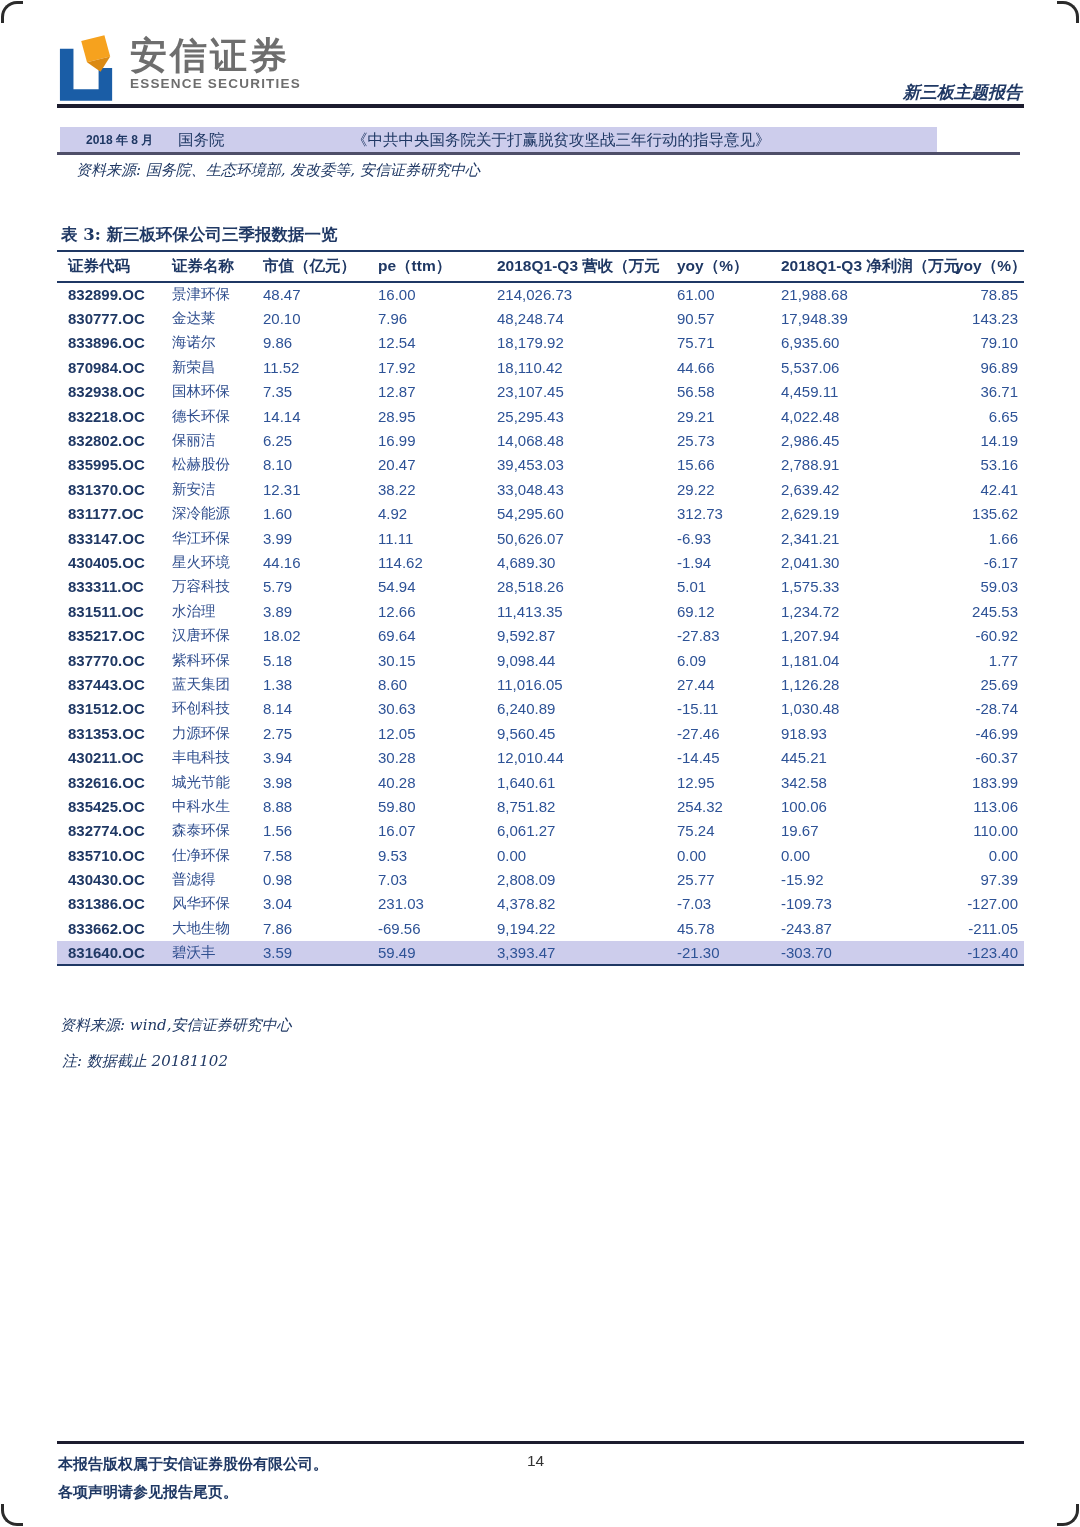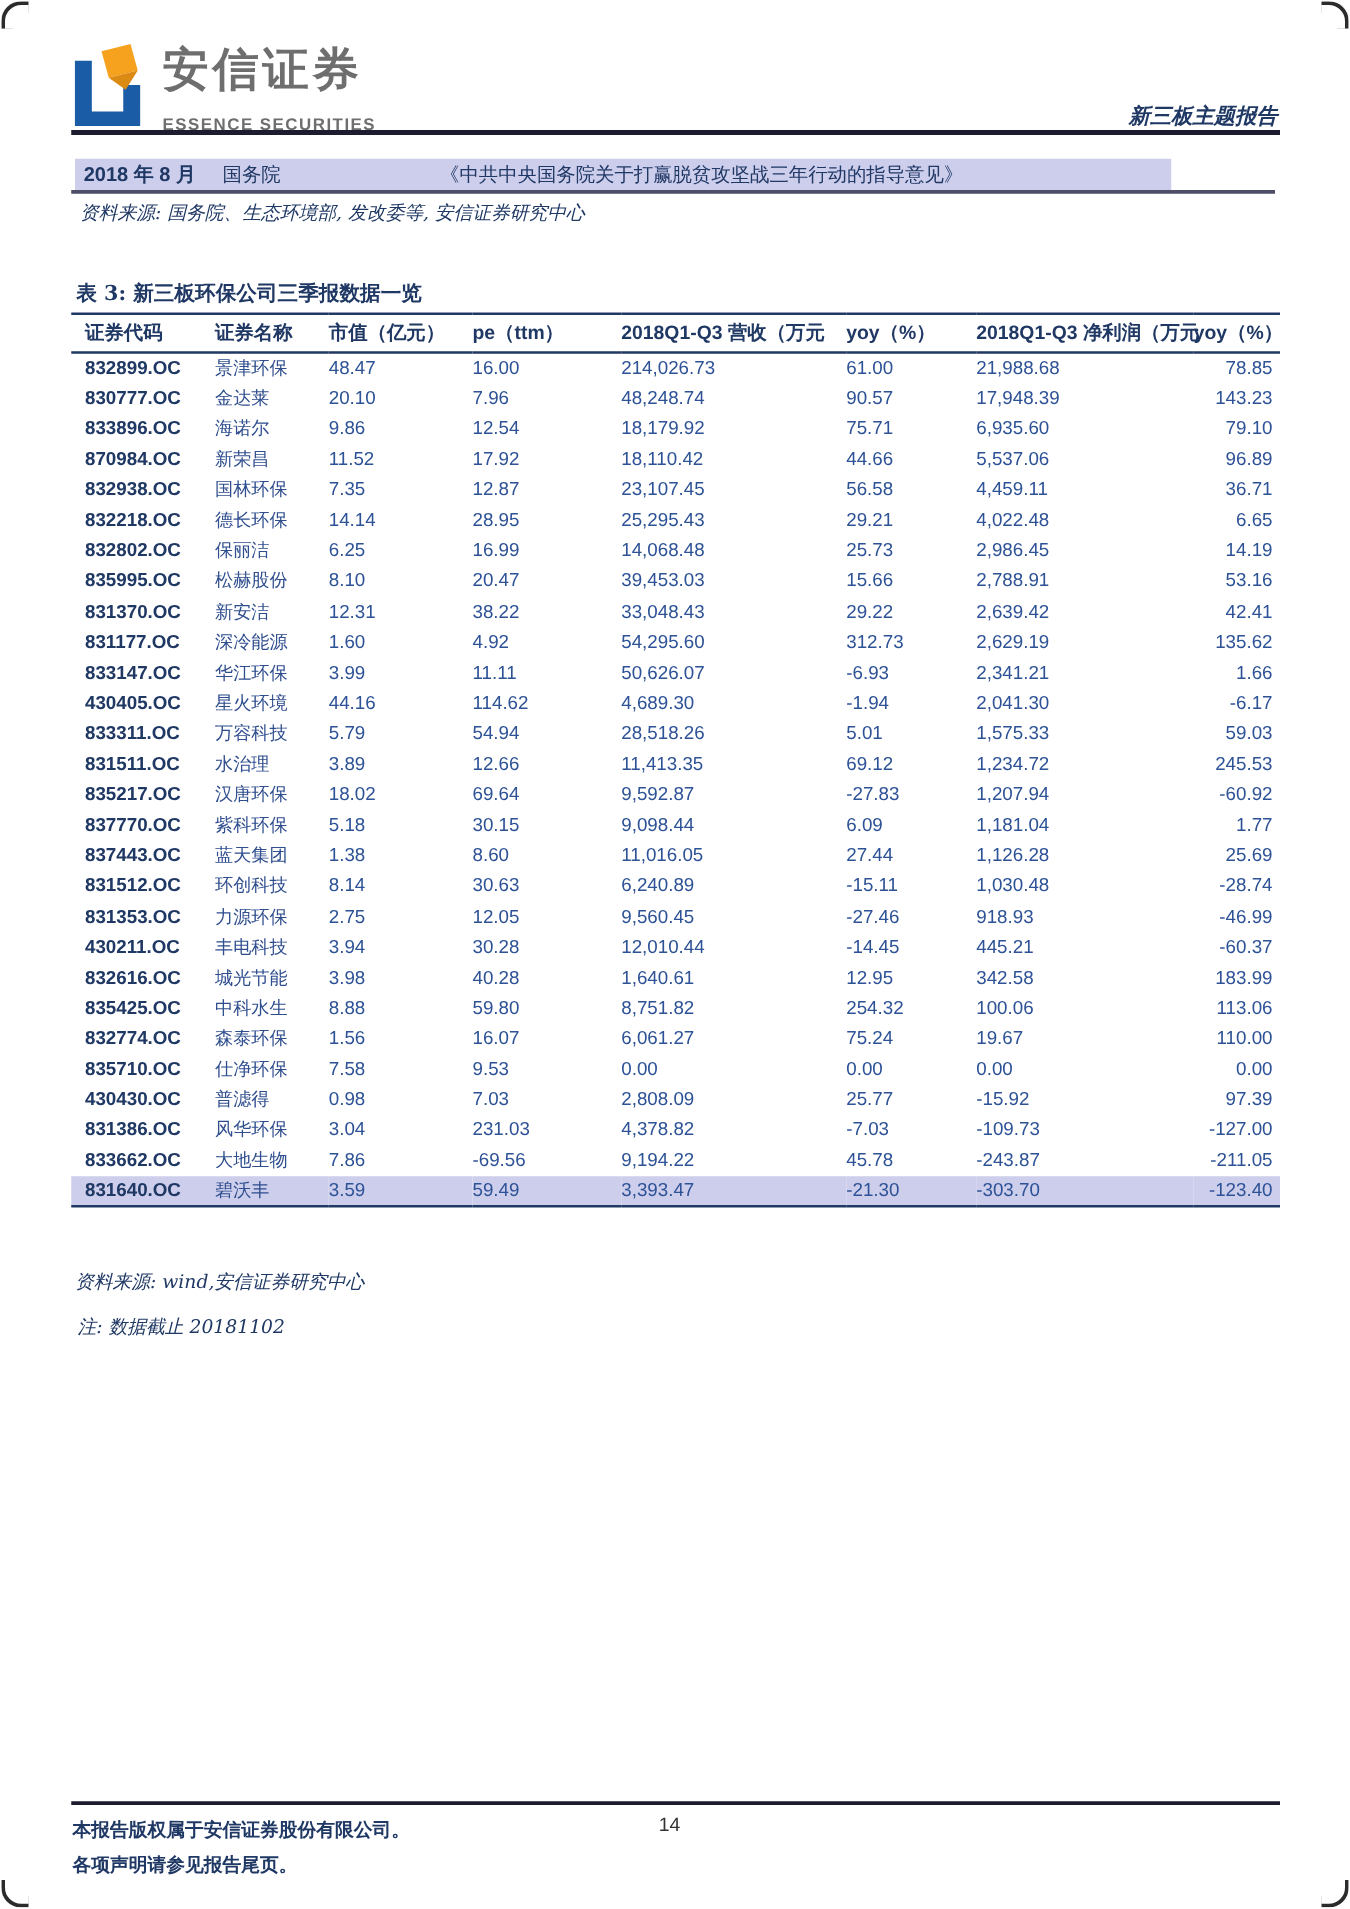--- a/index.html
+++ b/index.html
@@ -15,31 +15,31 @@
   .corner.tl { top:1px; left:1px;  border-top:3px solid #2b2b2b; border-left:3px solid #2b2b2b;  border-top-left-radius:16px; }
   .corner.tr { top:1px; right:1px; border-top:3px solid #2b2b2b; border-right:3px solid #2b2b2b; border-top-right-radius:16px; }
   .corner.bl { bottom:1px; left:1px;  border-bottom:3px solid #2b2b2b; border-left:3px solid #2b2b2b;  border-bottom-left-radius:16px; }
   .corner.br { bottom:1px; right:1px; border-bottom:3px solid #2b2b2b; border-right:3px solid #2b2b2b; border-bottom-right-radius:16px; }
 
   
   .logo-wrap { position:absolute; left:58px; top:32px; display:flex; align-items:flex-start; }
   .logo-icon { width:58px; height:72px; }
   .brand-text { margin-left:14px; padding-top:4px; }
   .brand-cn { font-size:37px; font-weight:bold; color:var(--gray-text); letter-spacing:3px; line-height:40px; font-family:"Liberation Sans", sans-serif; }
-  .brand-en { font-size:13.5px; font-weight:bold; color:var(--gray-text); letter-spacing:1.2px; margin-top:16px; }
+  .brand-en { font-size:13.5px; font-weight:bold; color:var(--gray-text); letter-spacing:1.2px; margin-top:0; }
   .report-type { position:absolute; right:58px; top:81px; font-size:17px; font-weight:bold; color:var(--navy); font-family:Liberation Sans, sans-serif; font-style:italic;text-align:center; }
   .header-rule { position:absolute; left:57px; width:967px; top:104px; height:3.5px; background:var(--rule-dark); }
 
   
   .policy-band { position:absolute; left:60px; top:127px; width:877px; height:26px; background:var(--lavender); display:flex; align-items:center; }
-  .policy-date { font-size:16px; font-weight:bold; color:var(--navy); padding-left:7px; width:118px; }
+  .policy-date { font-size:12px; font-weight:bold; color:var(--navy); padding-left:26px; width:118px; }
   .policy-issuer { font-size:15.5px; color:var(--navy); width:174px; font-family:"DejaVu Serif", serif; }
   .policy-title { font-size:15.5px; color:var(--navy); font-family:"DejaVu Serif", serif; }
   .policy-rule { position:absolute; left:57px; top:152px; width:963px; height:2.5px; background:var(--rule-slate); }
-  .policy-source { position:absolute; left:64px; top:161px; font-size:15px; font-style:italic; color:var(--navy); font-family:"DejaVu Serif", serif; }
+  .policy-source { position:absolute; left:76px; top:161px; font-size:15px; font-style:italic; color:var(--navy); font-family:"DejaVu Serif", serif; }
 
   
   .table-block { position:absolute; left:57px; top:224px; width:967px; }
   .table-title { font-size:16.5px; font-weight:bold; color:var(--navy); font-family:"DejaVu Serif", serif; padding-left:4px; padding-bottom:4px; }
   table { width:967px; border-collapse:collapse; table-layout:fixed; border-top:2.5px solid var(--navy); }
   col.c1{width:115px} col.c2{width:91px} col.c3{width:115px} col.c4{width:119px}
   col.c5{width:180px} col.c6{width:104px} col.c7{width:174px} col.c8{width:69px}
   thead th { height:31px; font-size:15.5px; font-weight:bold; color:var(--navy); text-align:left; border-bottom:2px solid var(--navy); white-space:nowrap; overflow:visible; }
   thead th.c1 { padding-left:11px; }
   thead th.c8, td.c8 { text-align:right; padding-right:6px; }

